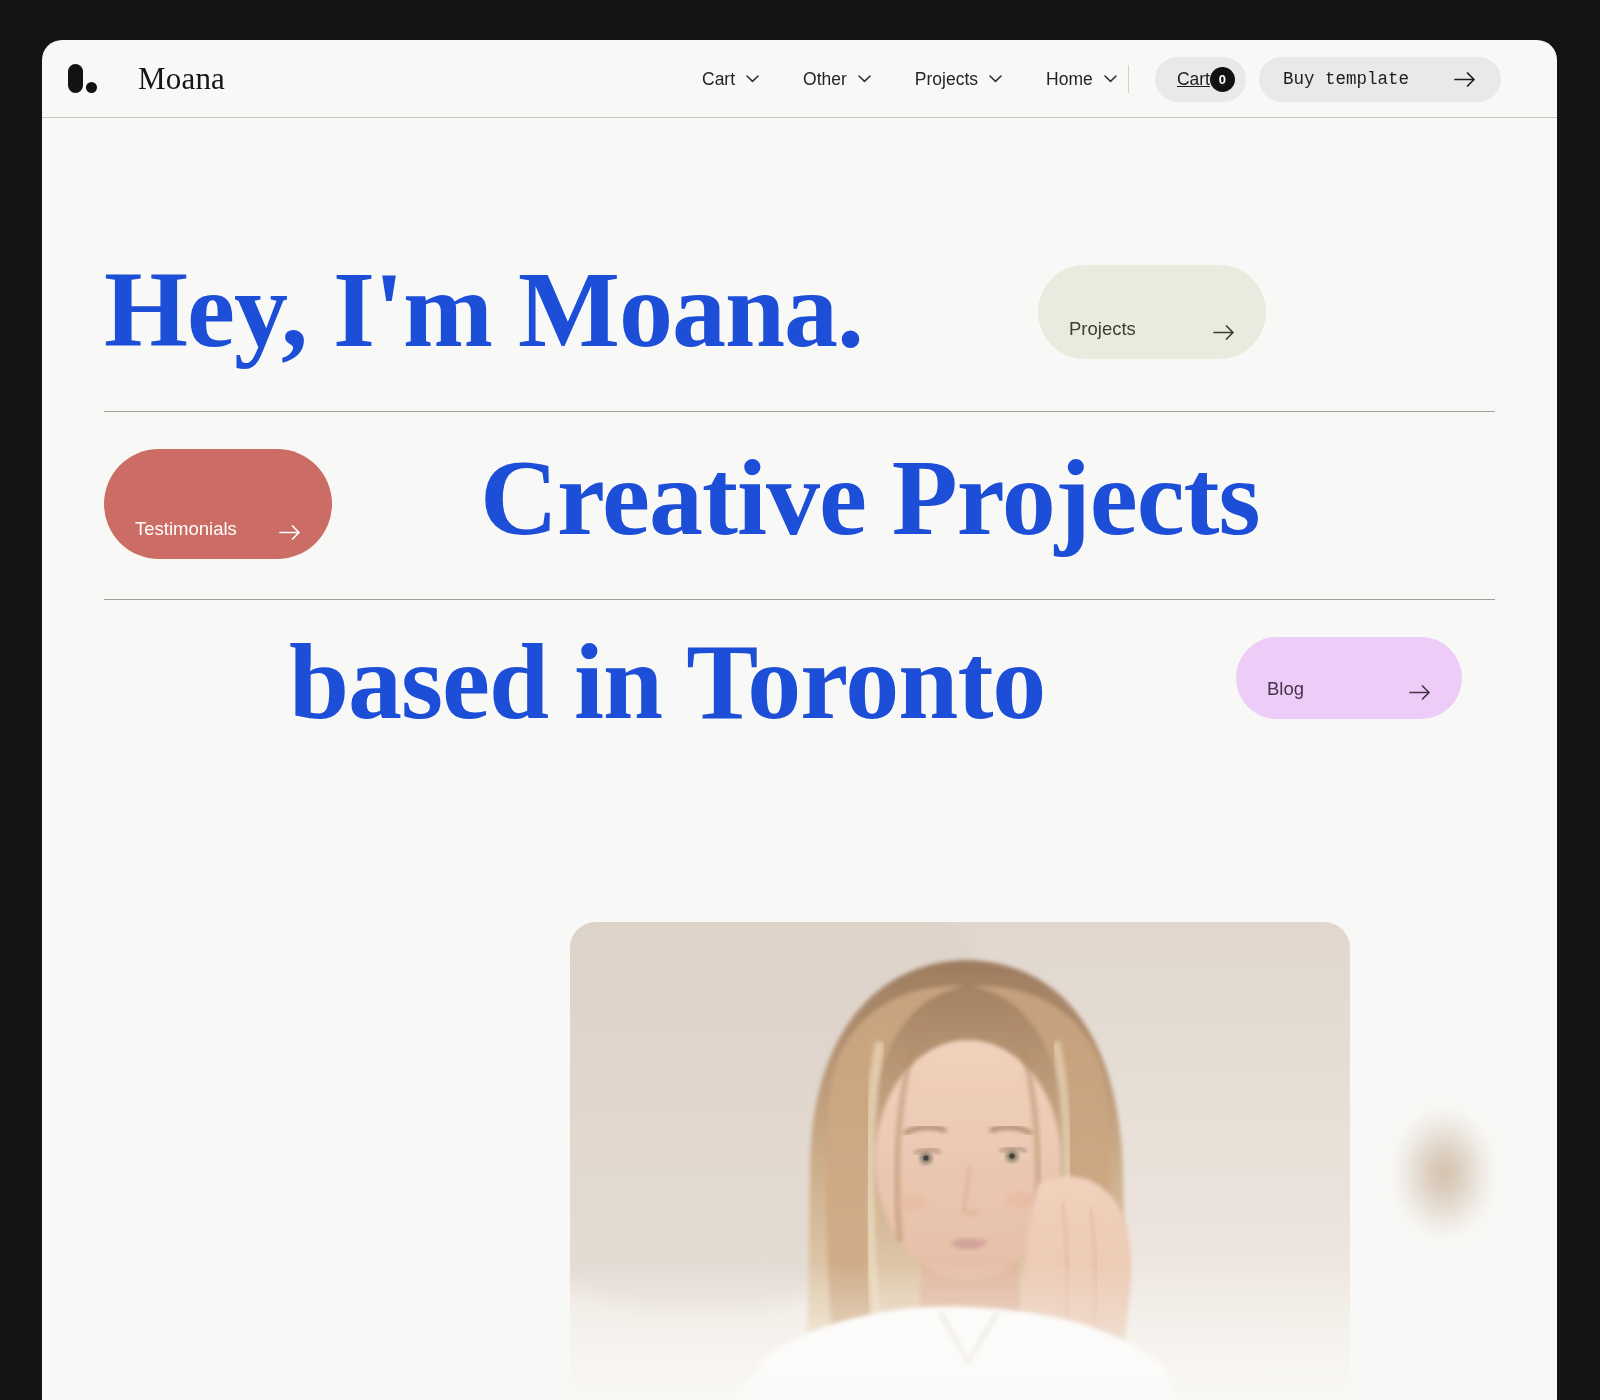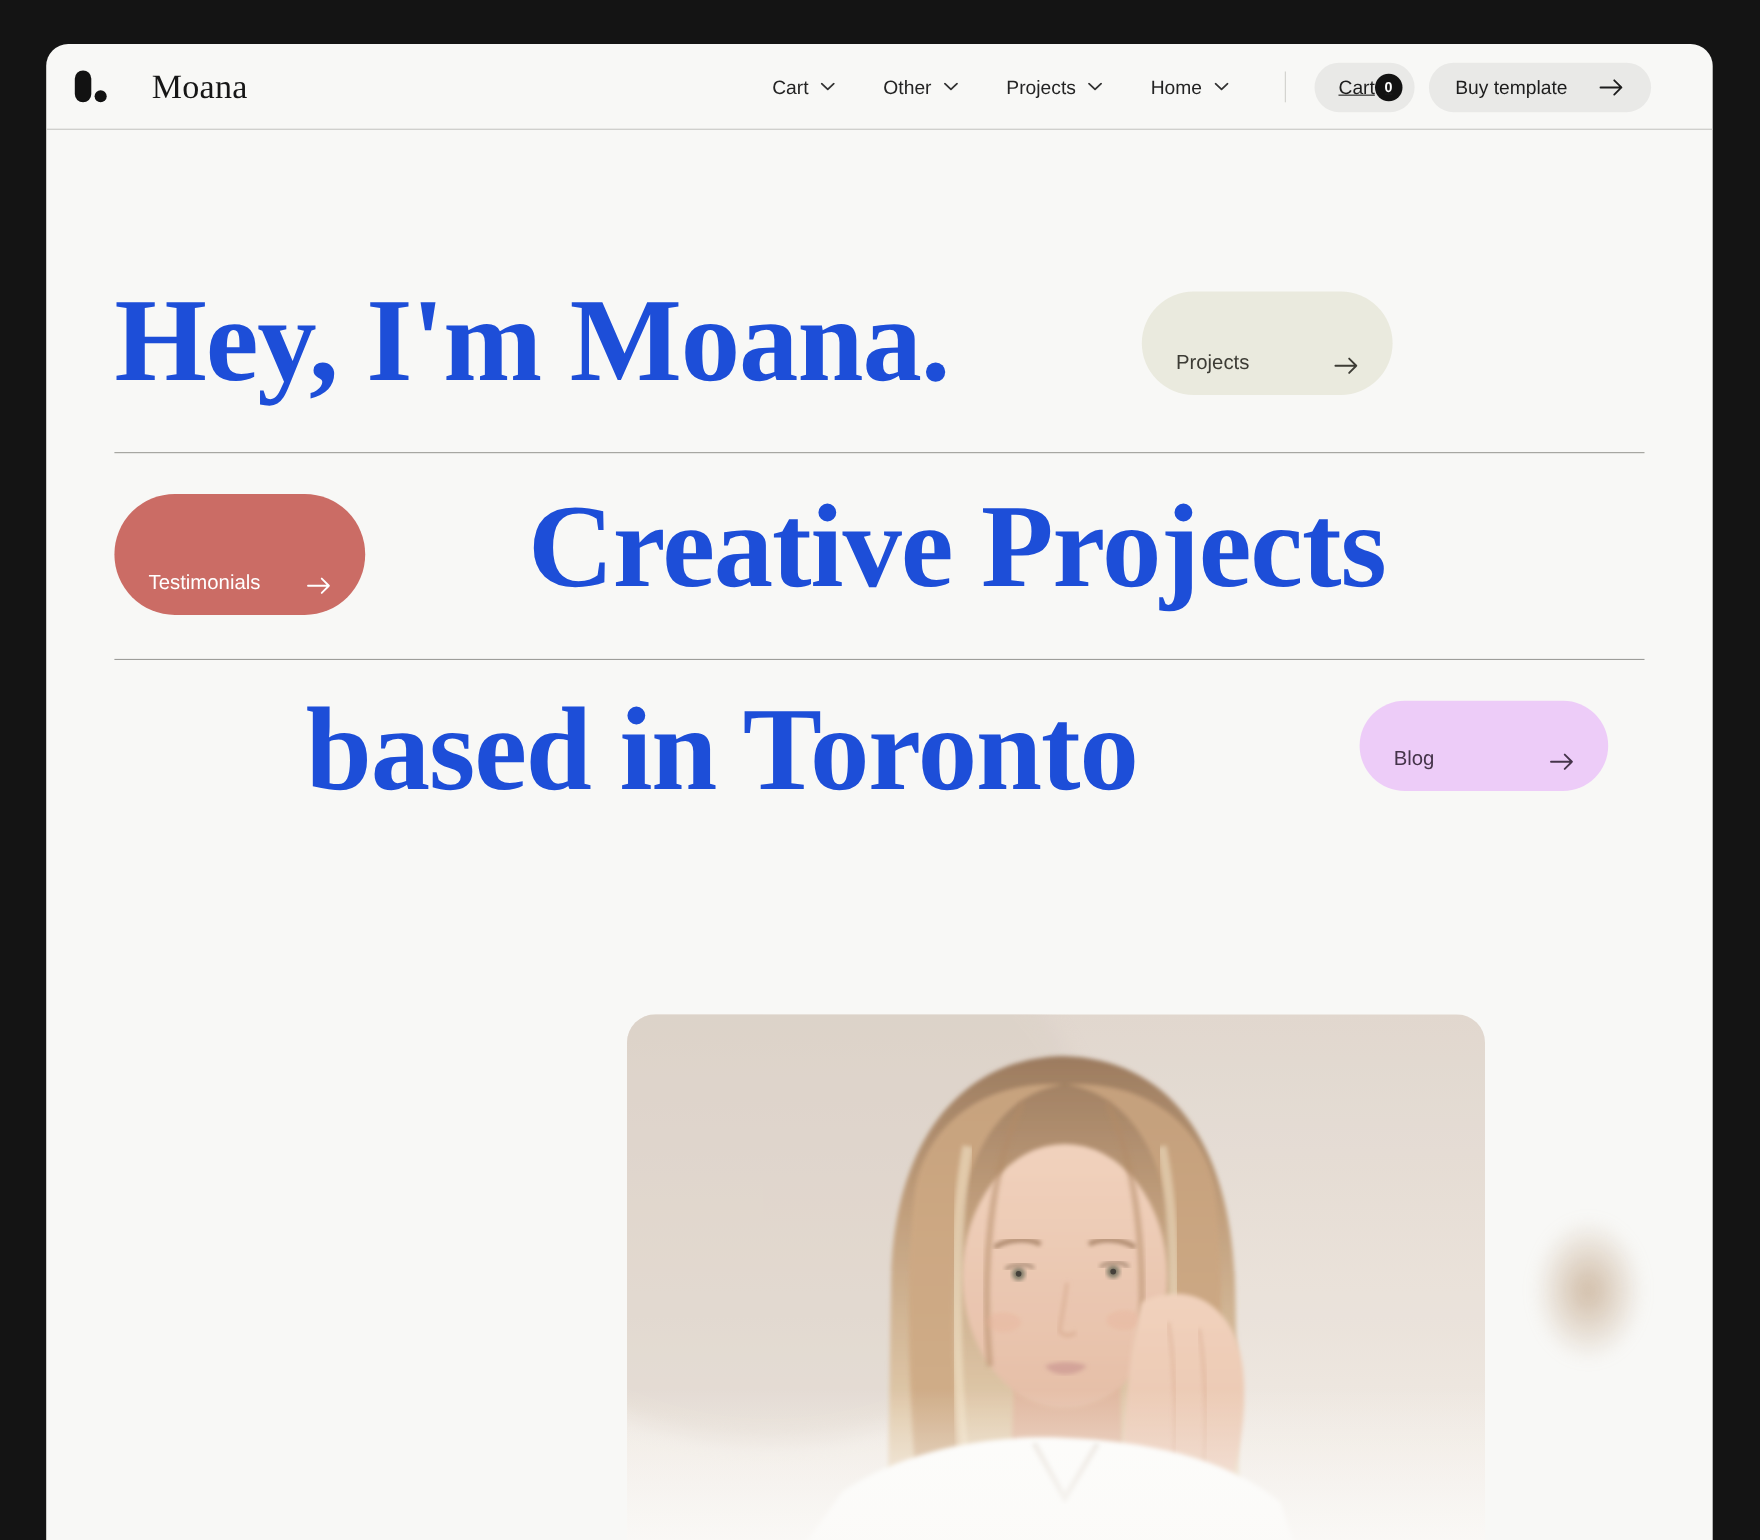--- a/index.html
+++ b/index.html
@@ -53,31 +53,31 @@
     display:flex; align-items:center; border-radius:26px;
     background:#e9e9e7; color:#1d1d1d; font-size:17.5px;
     height:45px; cursor:pointer; white-space:nowrap;
   }
   .cart-btn { padding:0 11px 0 22px; gap:0;text-decoration:underline; }
   .cart-badge {
     width:25px; height:25px; border-radius:50%; background:#121212;
     color:#ffffff; font-size:13px; font-weight:bold;
     display:flex; align-items:center; justify-content:center;
   }
-  .buy-btn { padding:0 24px; gap:28px; }
+  .buy-btn { padding:0 24px; gap:44px;font-family:Liberation Mono, monospace; }
 
   
   .heading {
     position:absolute; font-family:"Liberation Serif", serif;
     font-size:108px; line-height:1; color:#1d4ed8;
     letter-spacing:-1px; white-space:nowrap;
   }
   .h-greeting { left:62px;  top:216px; }
   .h-role     { left:438px; top:404px; }
-  .h-location { left:236px; top:588px; }
+  .h-location { left:247px; top:588px; }
 
   .rule {
     position:absolute; left:62px; width:1391px; height:1px; background:#9e9e9a;
   }
   .rule-1 { top:371px; }
   .rule-2 { top:559px; }
 
   .pill {
     position:absolute; border-radius:60px;
     display:flex; align-items:flex-end; justify-content:space-between;

